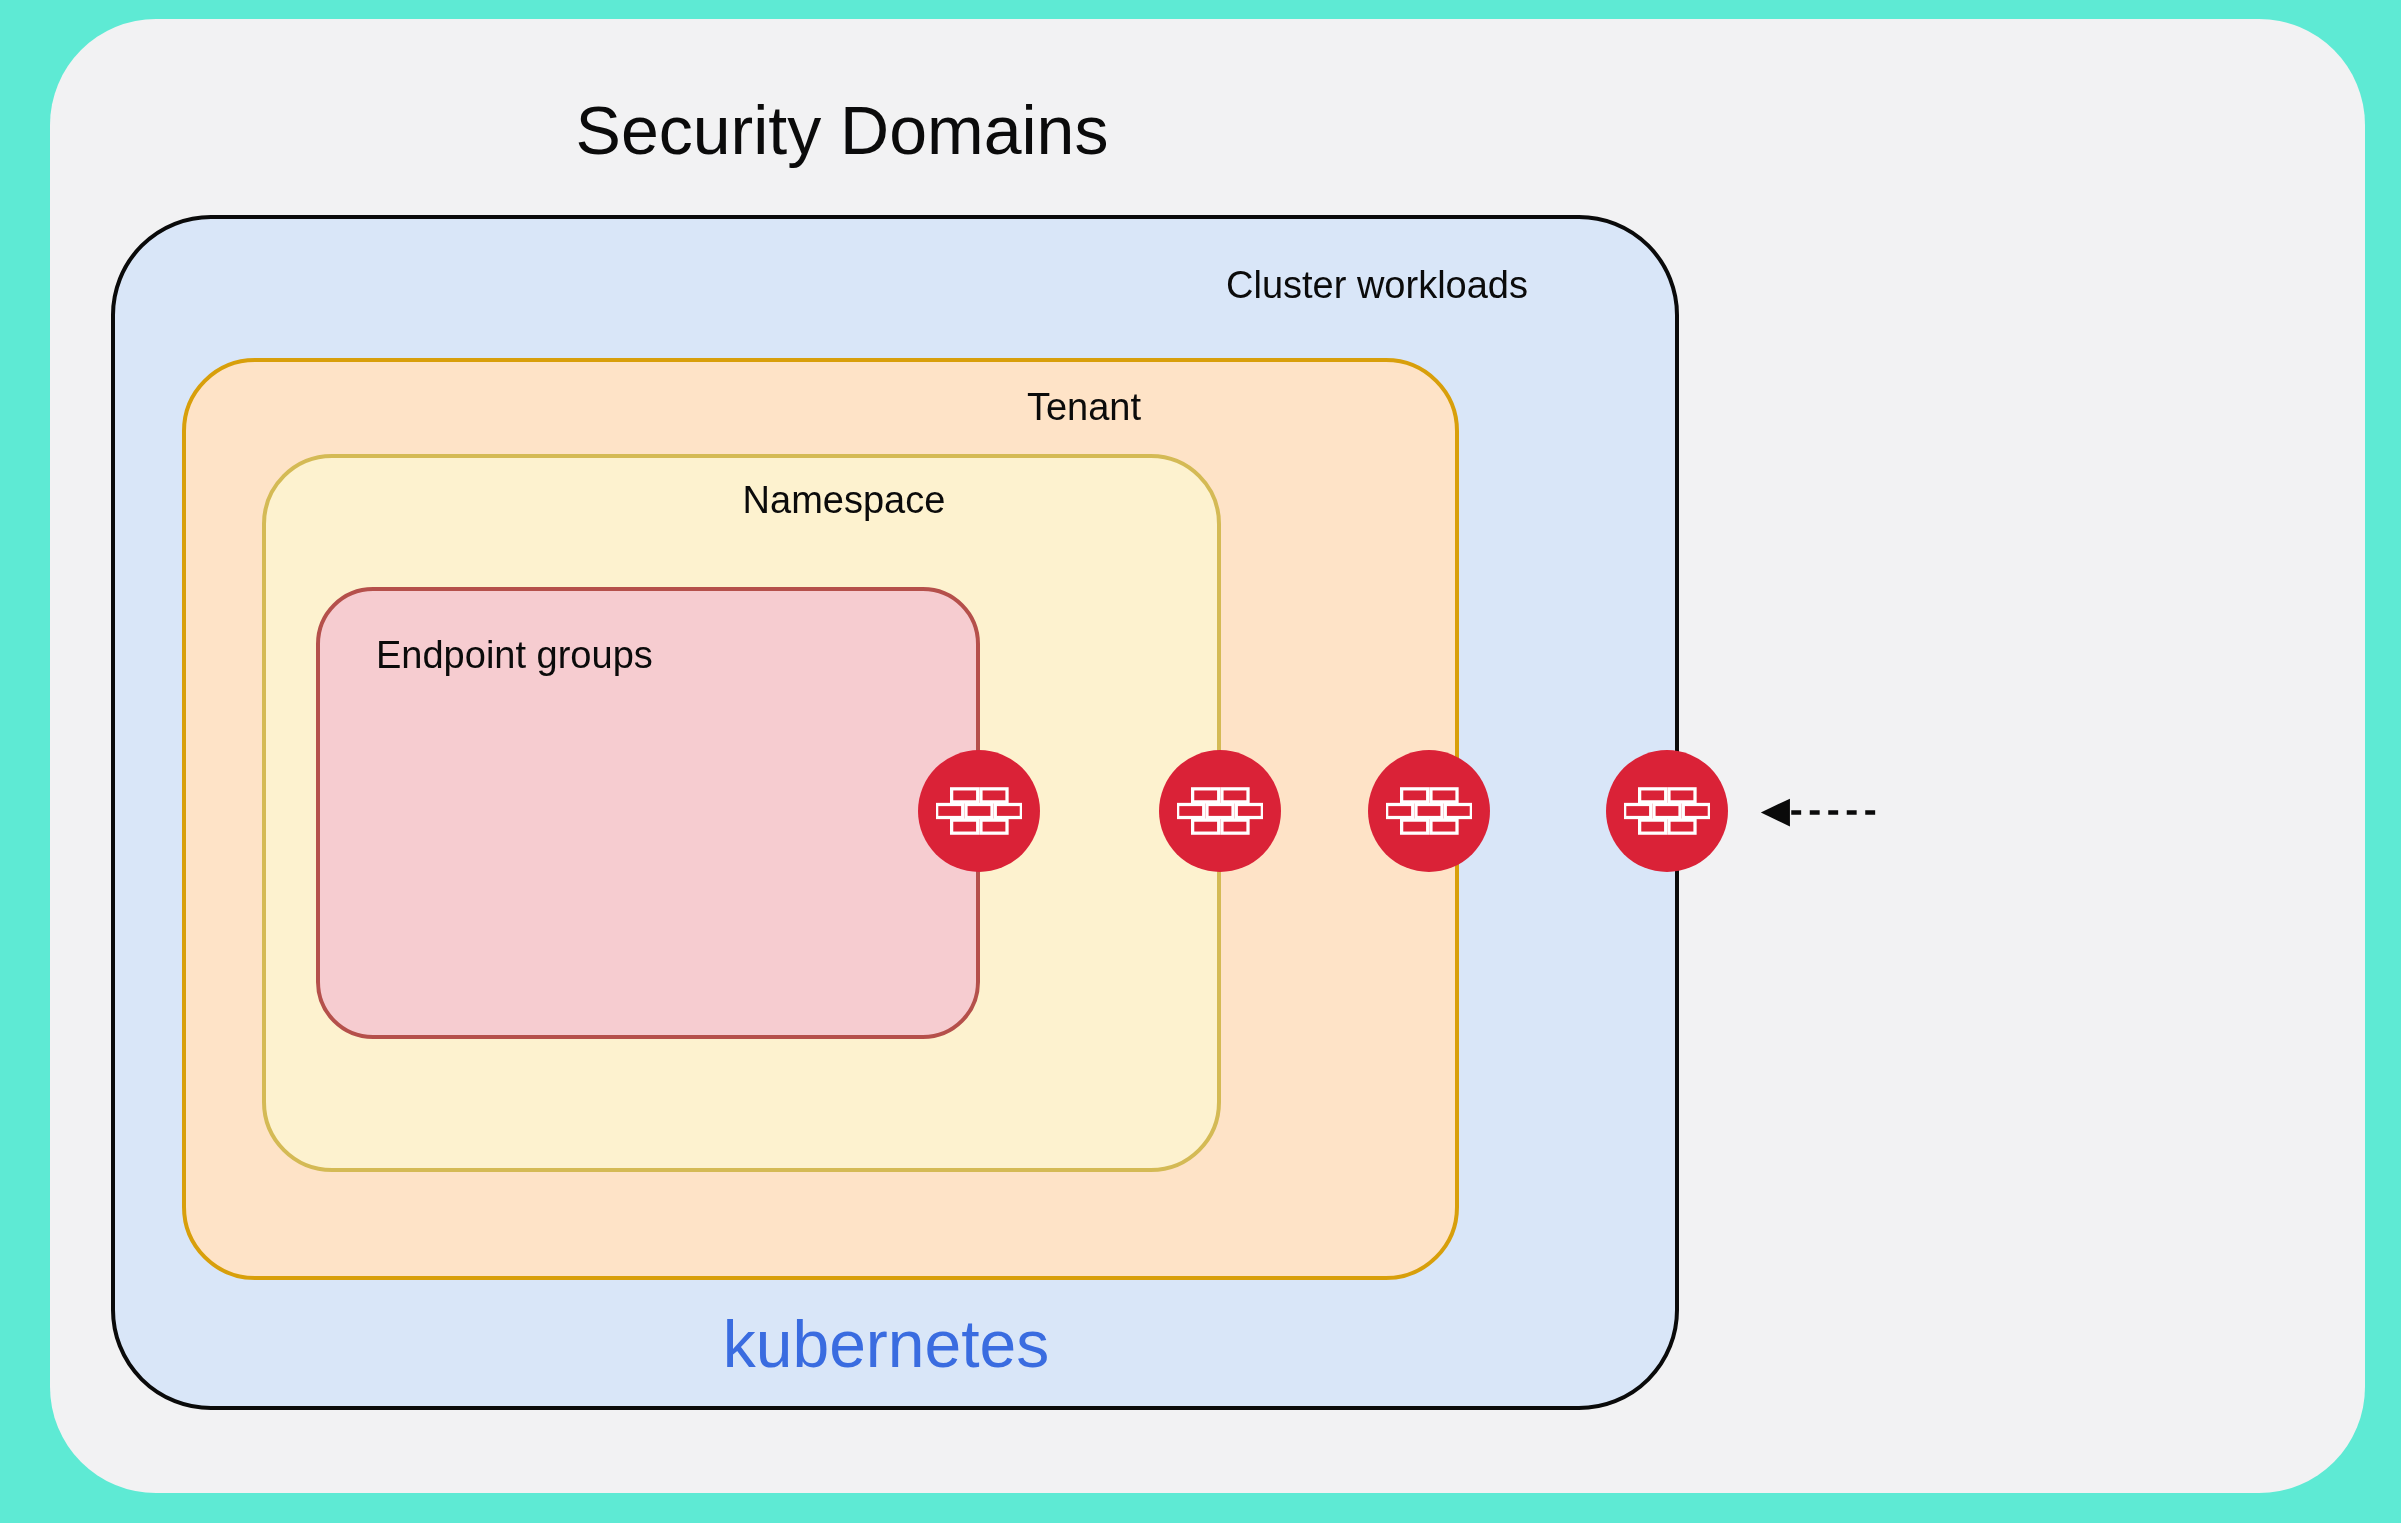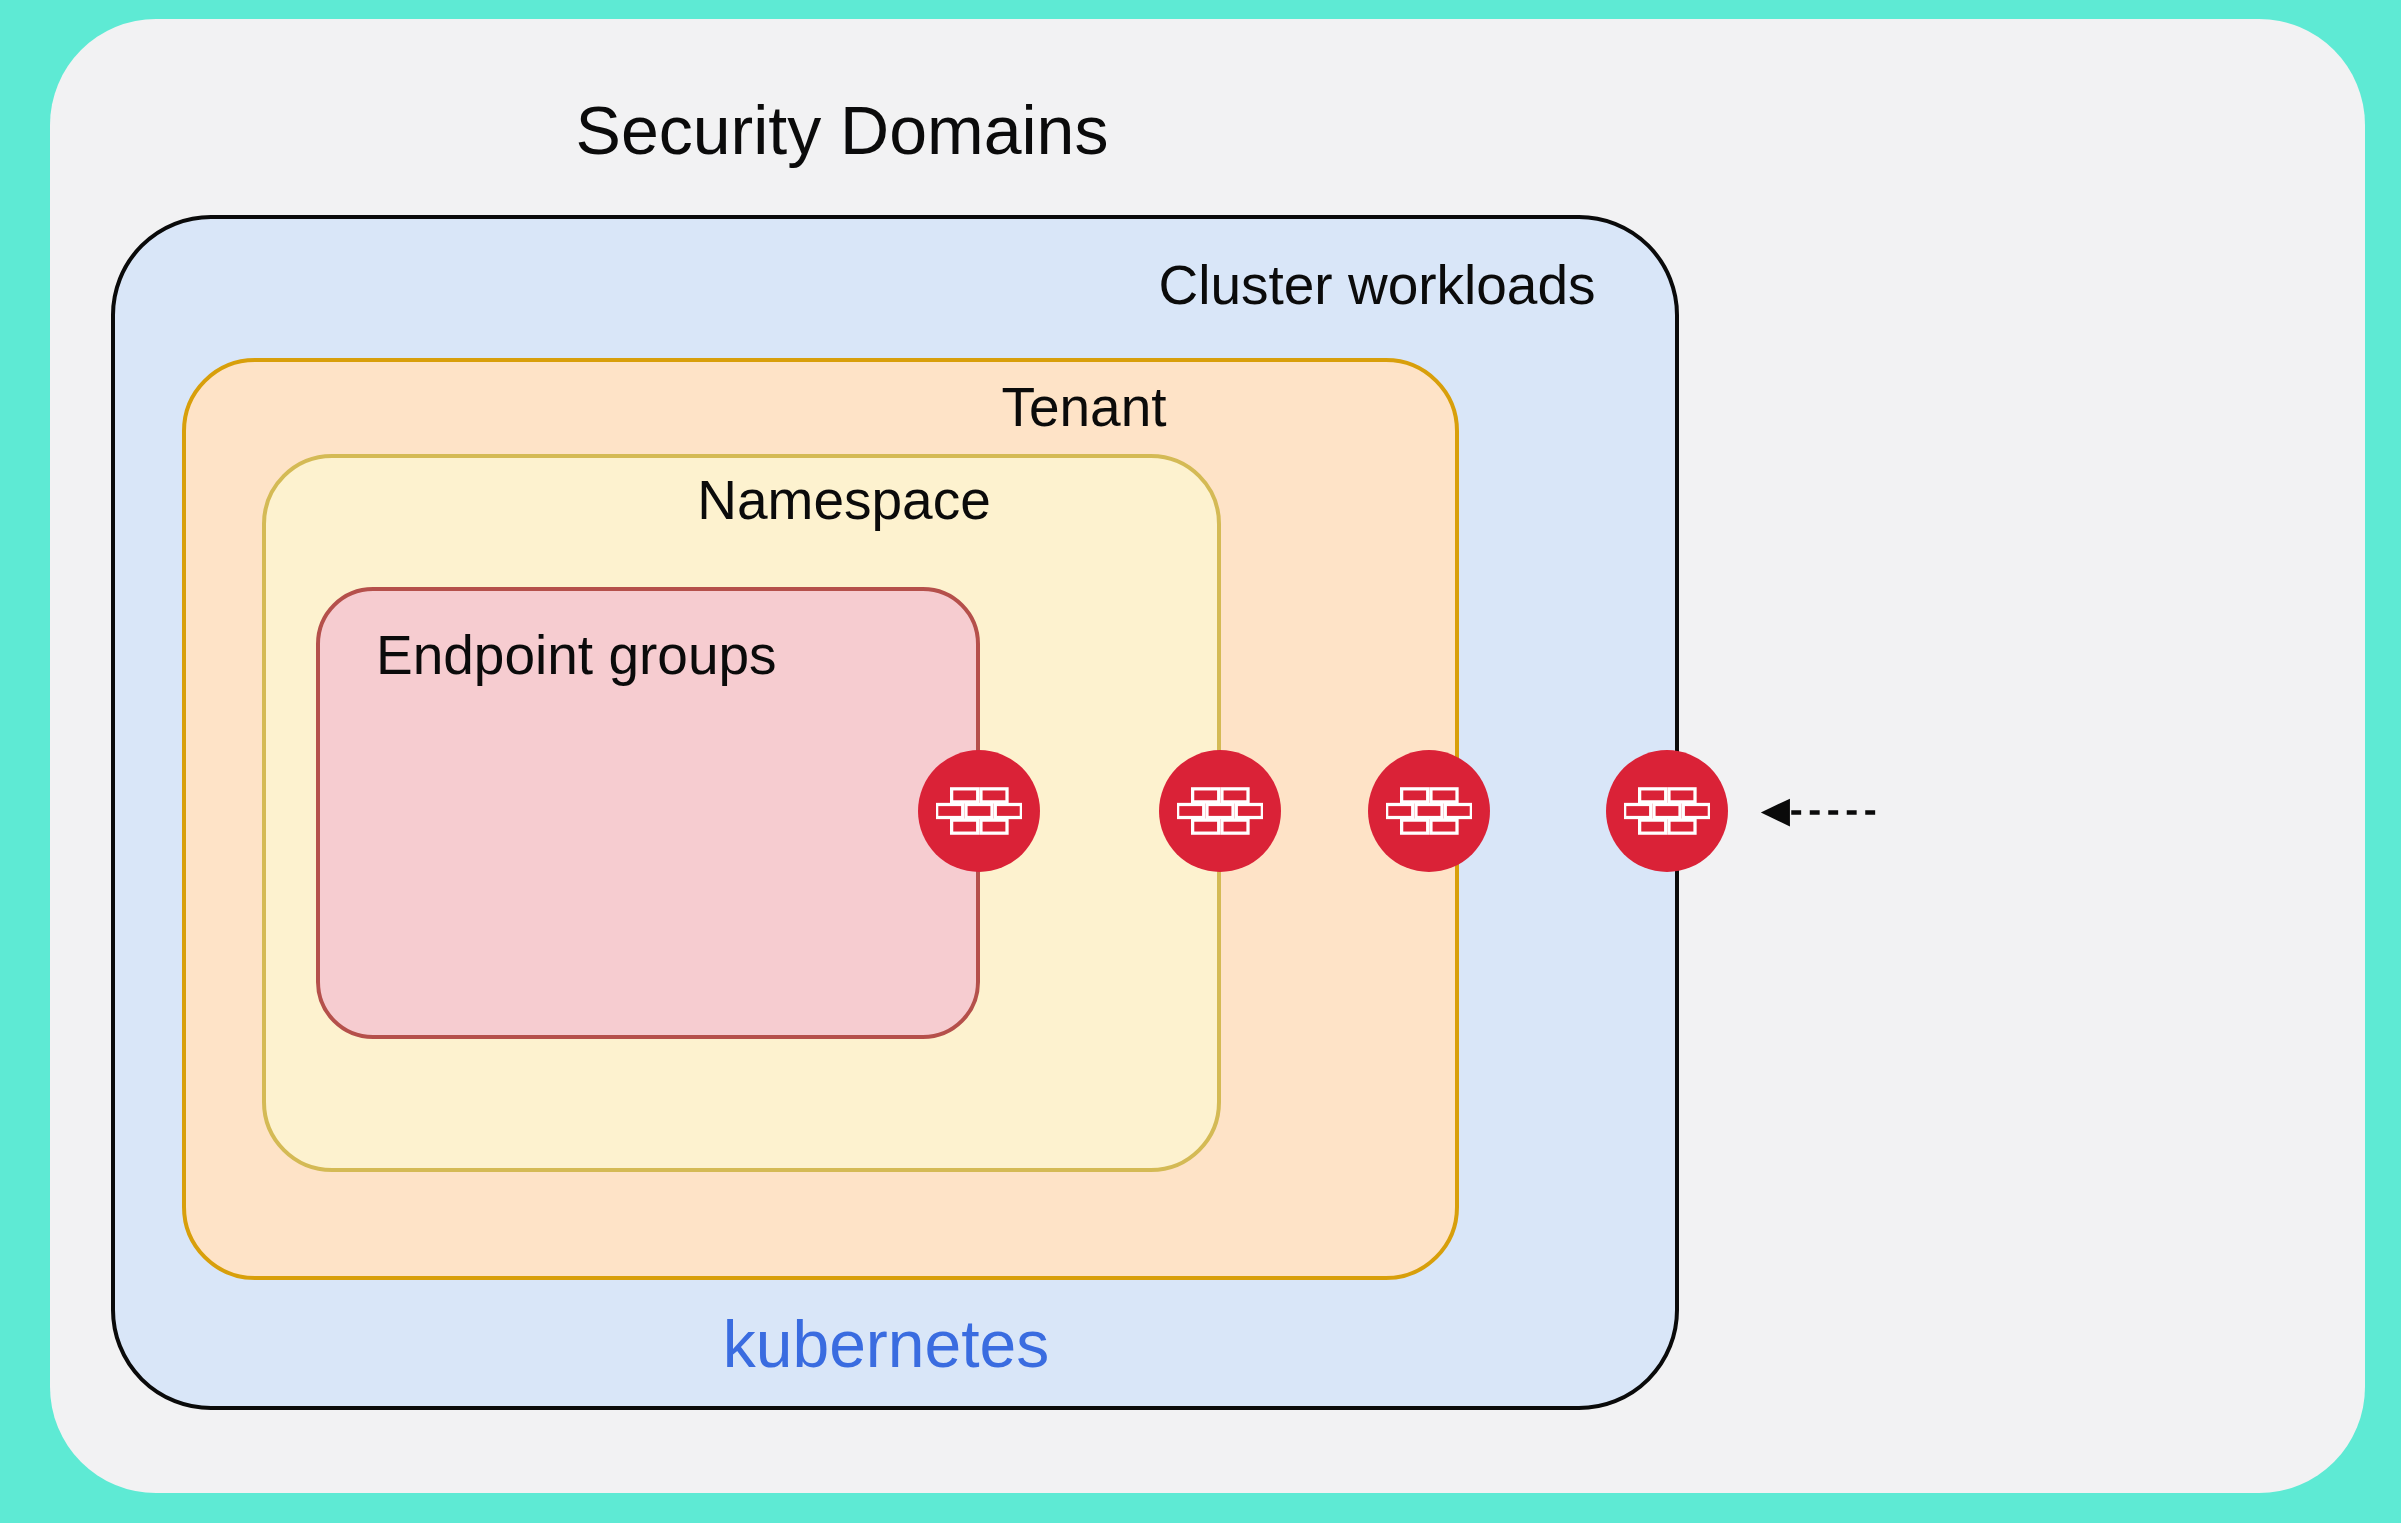--- a/index.html
+++ b/index.html
@@ -17,21 +17,21 @@
   }
   .box{position:absolute;box-sizing:border-box;border-style:solid;border-width:4.7px;}
   .box.cluster  {left:111px;top:215px;width:1568px;height:1195px;border-radius:100px;}
   .box.tenant   {left:182px;top:358px;width:1277px;height:922px;border-radius:73px;}
   .box.namespace{left:262px;top:454px;width:959px;height:718px;border-radius:70px;}
   .box.endpoint {left:316px;top:587px;width:664px; height:452px; border-radius:57px;}
 
   .lbl{
     position:absolute;
     transform:translate(-50%,-50%);
-    font-size:55px;line-height:1;color:#0b0b0b;white-space:nowrap;
+    font-size:38px;line-height:1;color:#0b0b0b;white-space:nowrap;
   }
   .lbl.title{font-size:68px;left:842px;top:130px;}
   .lbl.cluster{left:1377px;top:285px;}
   .lbl.tenant{left:1084px;top:407px;}
   .lbl.namespace{left:844px;top:500px;}
   .lbl.endpoint{left:376px;top:655px;transform:translate(0,-50%);}
   .lbl.kubernetes{left:886px;top:1344px;font-size:66px;font-weight:normal;}
   .lbl.netpol{left:2083px;top:816px;}
 
   .fw{

